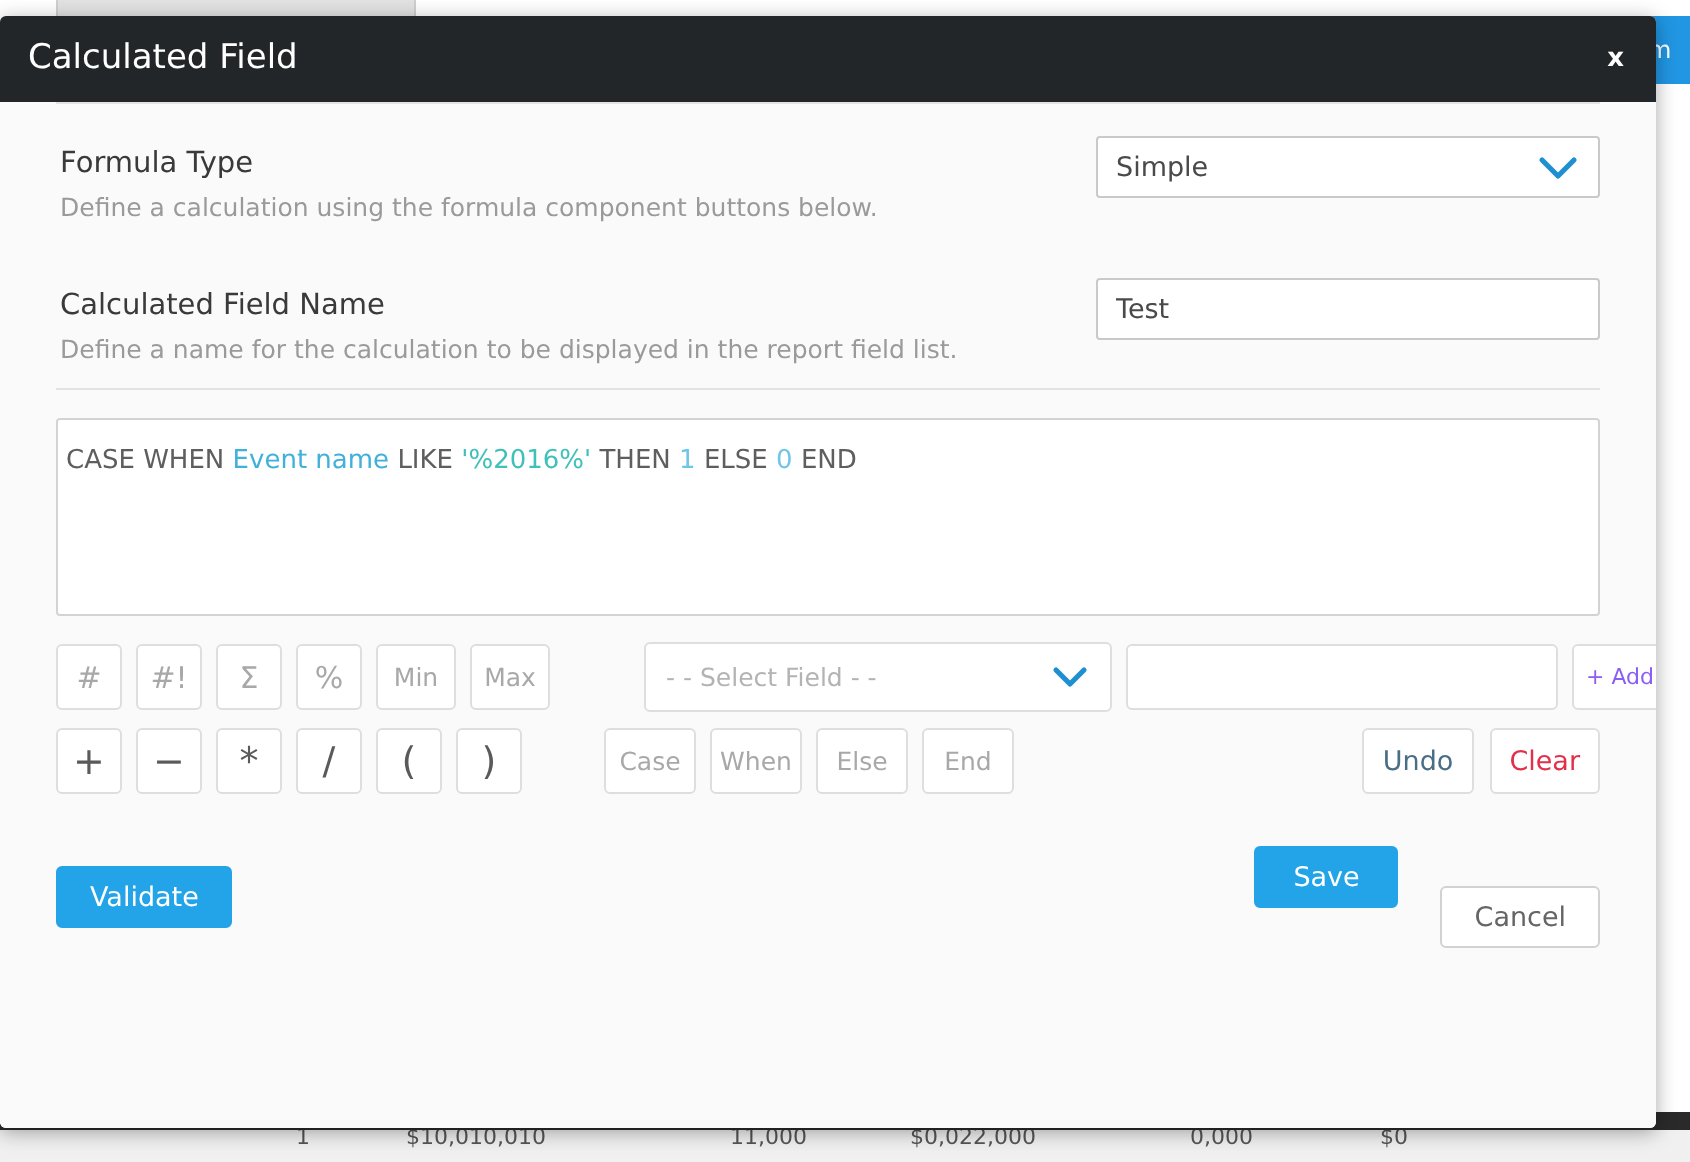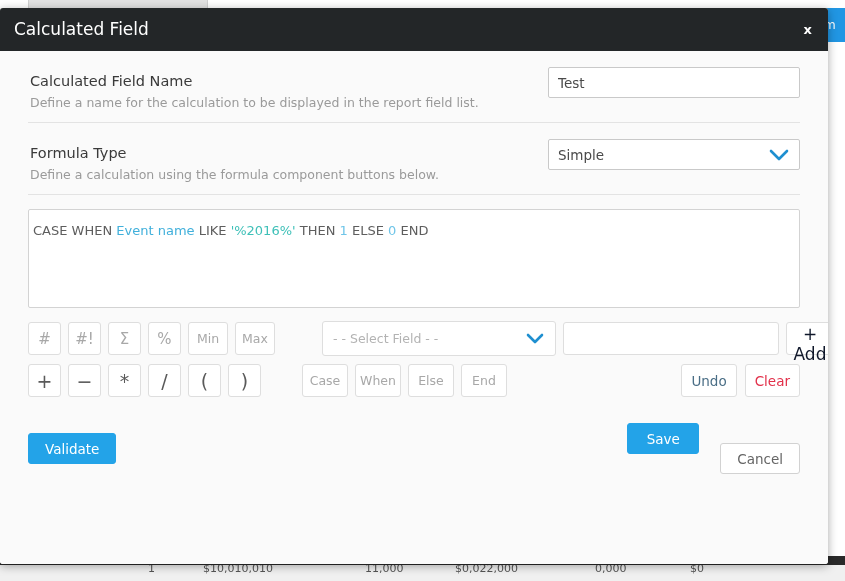--- a/index.html
+++ b/index.html
@@ -267,22 +267,22 @@
     font-family: inherit;
     outline: none;
     flex: 0 0 auto;
   }
   .tb-add {
     width: 48px;
     height: 33px;
     border: 1px solid #dedede;
     border-radius: 3px;
     background: #ffffff;
-    color: #0f172a;
-    font-size: 17px;
+    color: #8b5cf6;
+    font-size: 11px;
     font-family: inherit;
     cursor: pointer;
     flex: 0 0 auto;
   }
   .tb-right {
     margin-left: auto;
     display: flex;
     gap: 8px;
   }
   .tb-undo, .tb-clear {
@@ -372,43 +372,43 @@
 
 <div id="modal">
 
   <div class="modal-header">
     <div class="modal-title">Calculated Field</div>
     <button class="modal-close">x</button>
   </div>
 
   <div class="modal-body">
 
-    <div class="field-row">
-      <div class="field-label">Calculated Field Name</div>
-      <div class="field-help">Define a name for the calculation to be displayed in the report field list.</div>
-      <div class="field-control">
-        <input class="text-input" type="text" value="Test" style="">
-      </div>
-    </div>
-
     <div class="field-row divided">
       <div class="field-label">Formula Type</div>
       <div class="field-help">Define a calculation using the formula component buttons below.</div>
       <div class="field-control">
         <div class="select-wrap">
           <input class="text-input" type="text" readonly="" value="Simple" style="">
           <span class="chev">
             <svg width="22" height="14" viewBox="0 0 22 14">
               <path d="M3 3 L11 11 L19 3" fill="none" stroke="#1e8fd0" stroke-width="2.6" stroke-linecap="round" stroke-linejoin="round"></path>
             </svg>
           </span>
         </div>
       </div>
     </div>
 
+    <div class="field-row">
+      <div class="field-label">Calculated Field Name</div>
+      <div class="field-help">Define a name for the calculation to be displayed in the report field list.</div>
+      <div class="field-control">
+        <input class="text-input" type="text" value="Test" style="">
+      </div>
+    </div>
+
     <div class="editor-section">
       <div class="formula-box" id="formula-box"><span class="tok-kw">CASE</span><span class="tok-kw"> </span><span class="tok-kw">WHEN</span><span class="tok-kw"> </span><span class="tok-field">Event name</span><span class="tok-kw"> </span><span class="tok-kw">LIKE</span><span class="tok-kw"> </span><span class="tok-string">'%2016%'</span><span class="tok-kw"> </span><span class="tok-kw">THEN</span><span class="tok-kw"> </span><span class="tok-number">1</span><span class="tok-kw">  </span><span class="tok-kw">ELSE</span><span class="tok-kw"> </span><span class="tok-number">0</span><span class="tok-kw"> </span><span class="tok-kw">END</span></div>
     </div>
 
     <div class="toolbar">
 
       <div class="tb-row">
         <button class="tb-btn">#</button>
         <button class="tb-btn">#!</button>
         <button class="tb-btn">Σ</button>

